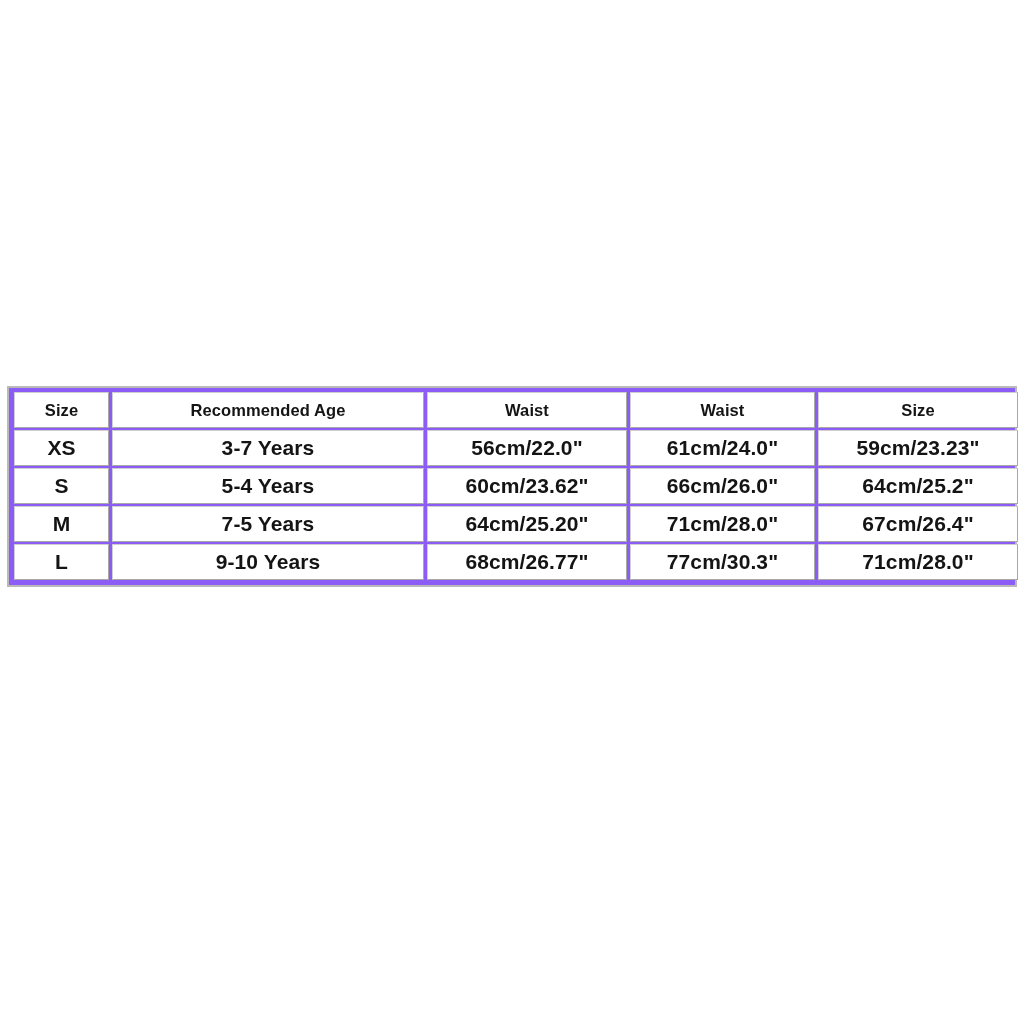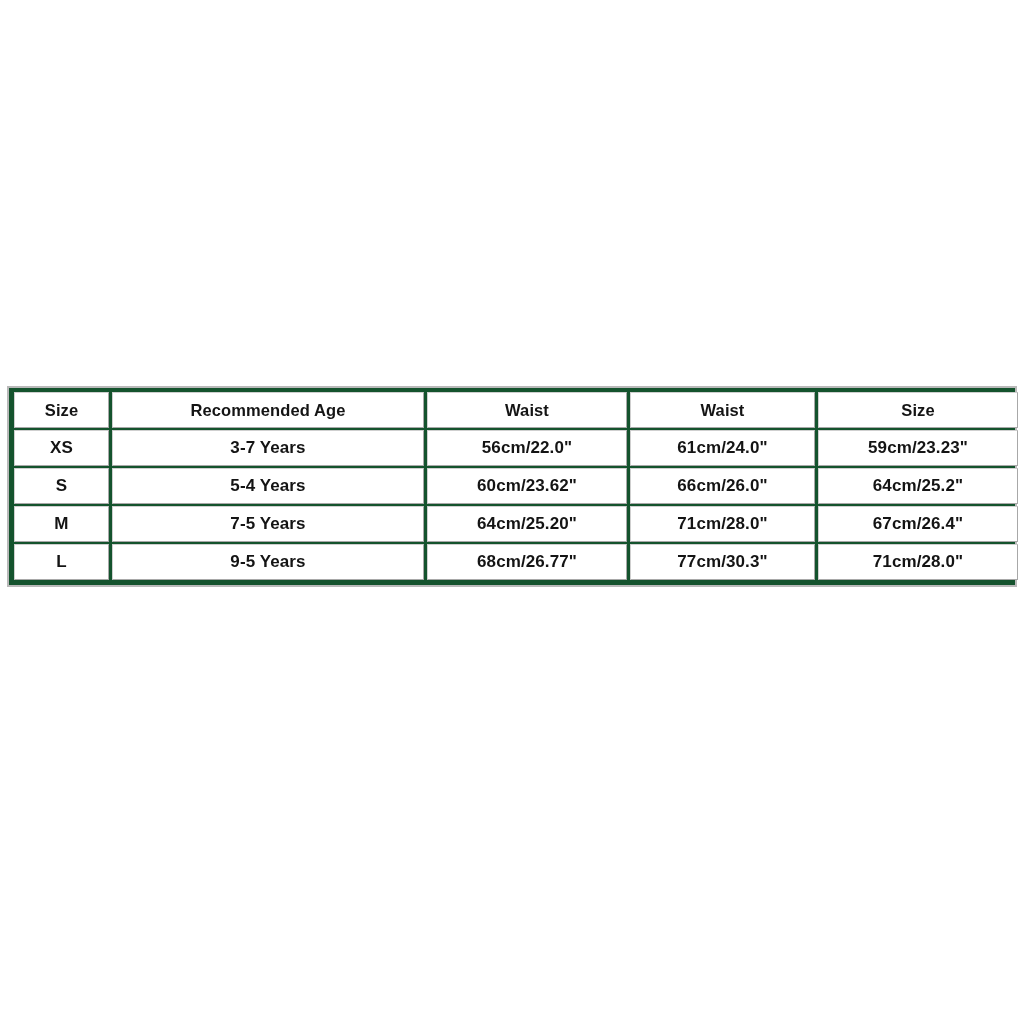--- a/index.html
+++ b/index.html
@@ -15,41 +15,41 @@
     overflow: hidden;
   }
 
   #size-chart-wrap {
     position: absolute;
     left: 7px;
     top: 386px;
     width: 1010px;
     box-sizing: border-box;
     border: 2px solid #b9b9b9;
-    background: #14532d;
+    background: #8b5cf6;
     padding: 2px 2px 3px 2px;
   }
 
   table.size-chart {
     width: 100%;
     border-collapse: separate;
     border-spacing: 3px 2px;
     table-layout: fixed;
   }
 
   table.size-chart td,
   table.size-chart th {
     border: 1px solid #a8a8a8;
     border-top-color: #cfcfcf;
     border-left-color: #cfcfcf;
     background: #ffffff;
     text-align: center;
     vertical-align: middle;
     height: 34px;
-    font-size: 17px;
+    font-size: 21px;
     font-weight: bold;
     color: #141414;
     letter-spacing: 0.1px;
     white-space: nowrap;
     overflow: hidden;
     padding: 0 2px;
   }
 
   table.size-chart th {
     font-size: 16.5px;
@@ -99,20 +99,20 @@
       </tr>
       <tr>
         <td>M</td>
         <td>7-5 Years</td>
         <td>64cm/25.20"</td>
         <td>71cm/28.0"</td>
         <td>67cm/26.4"</td>
       </tr>
       <tr>
         <td>L</td>
-        <td>9-5 Years</td>
+        <td>9-10 Years</td>
         <td>68cm/26.77"</td>
         <td>77cm/30.3"</td>
         <td>71cm/28.0"</td>
       </tr>
     </tbody>
   </table>
 </div>
 
 </body></html>

